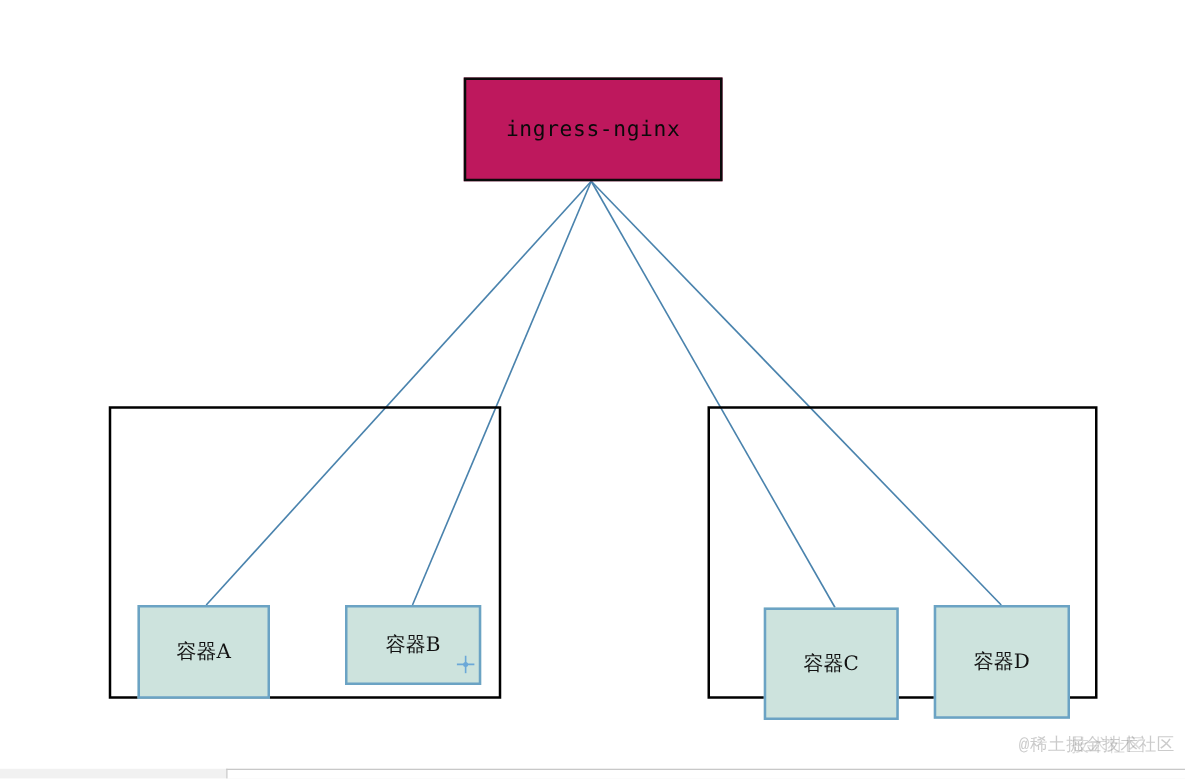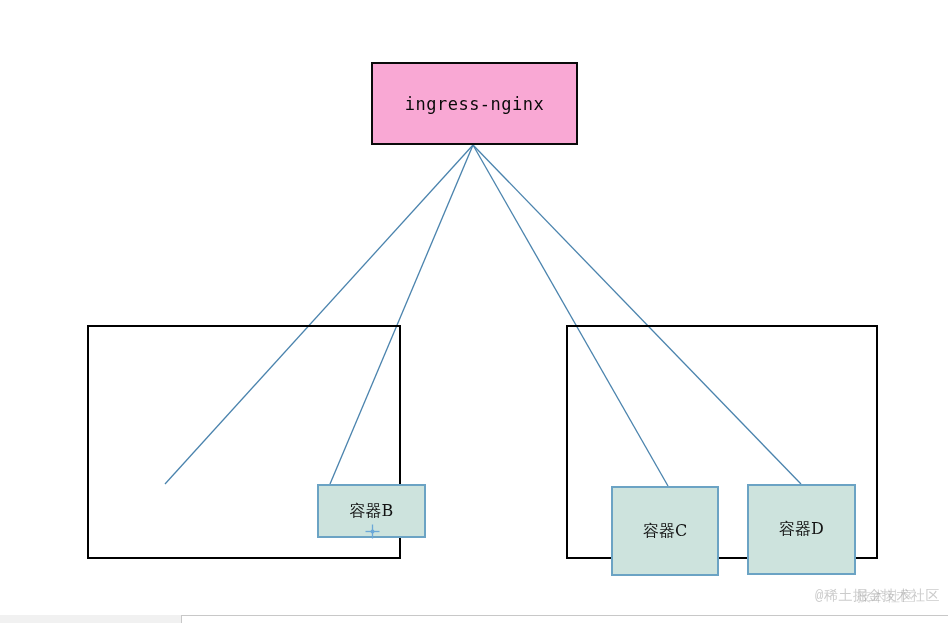--- a/index.html
+++ b/index.html
@@ -25,21 +25,21 @@
     height: 623px;
   }
 
   
   .ingress-node {
     position: absolute;
     left: 371px;
     top: 62px;
     width: 207px;
     height: 83px;
-    background: #f9a8d4;
+    background: #be185d;
     border: 2px solid #0a0a0a;
     box-sizing: border-box;
     display: flex;
     align-items: center;
     justify-content: center;
     text-align: right;
   }
   .ingress-label {
     font-family: "DejaVu Sans Mono", "Liberation Mono", monospace;
     font-size: 17px;
@@ -68,21 +68,21 @@
     align-items: center;
     justify-content: center;
   }
   .container-label {
     font-family: "DejaVu Serif", "Liberation Serif", serif;
     font-size: 16px;
     color: #121212;
     white-space: nowrap;
   }
   #container-a { left: 110px; top: 484px; width: 106px; height: 75px; }
-  #container-b { left: 276px; top: 484px; width: 109px; height: 54px; margin-left: 41px; }
+  #container-b { left: 276px; top: 484px; width: 109px; height: 64px; }
   #container-c { left: 611px; top: 486px; width: 108px; height: 90px; }
   #container-d { left: 747px; top: 484px; width: 109px; height: 91px; }
 
   
   .crosshair-cursor {
     position: absolute;
     left: 365px;
     top: 524px;
     width: 15px;
     height: 15px;
@@ -143,20 +143,23 @@
     </g>
   </svg>
 
   <div class="ingress-node">
     <span class="ingress-label">ingress-nginx</span>
   </div>
 
   <div id="group-left" class="group-box"></div>
   <div id="group-right" class="group-box"></div>
 
+  <div id="container-a" class="container-box">
+    <span class="container-label">容器A</span>
+  </div>
   <div id="container-b" class="container-box">
     <span class="container-label">容器B</span>
   </div>
   <div id="container-c" class="container-box">
     <span class="container-label">容器C</span>
   </div>
   <div id="container-d" class="container-box">
     <span class="container-label">容器D</span>
   </div>
 

